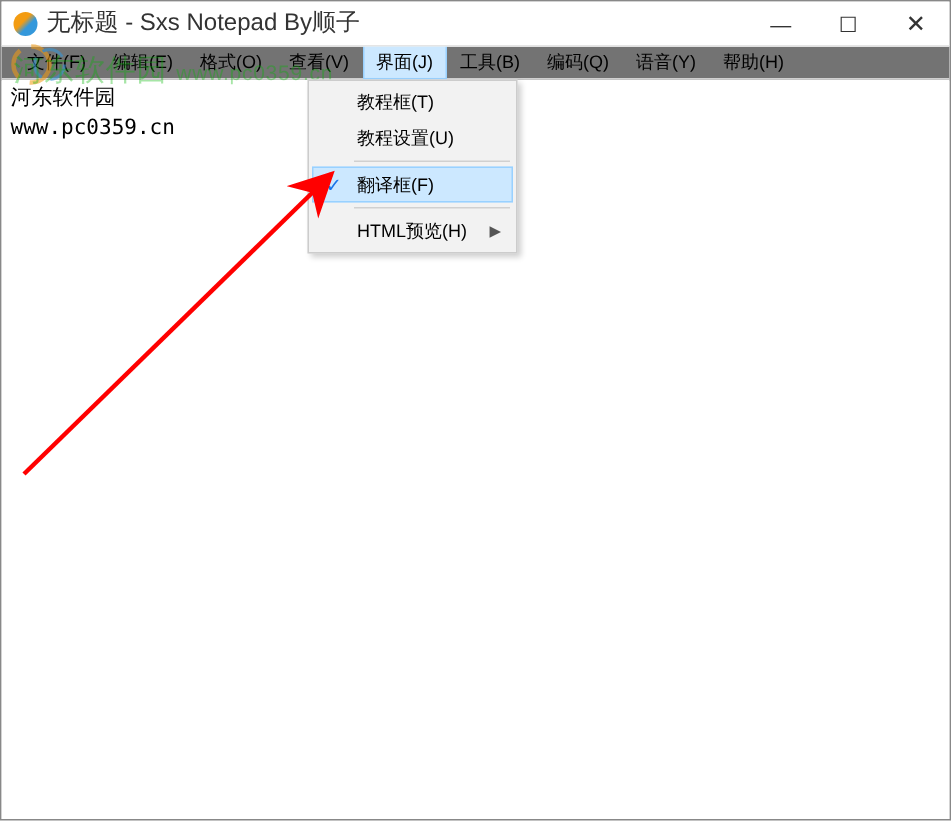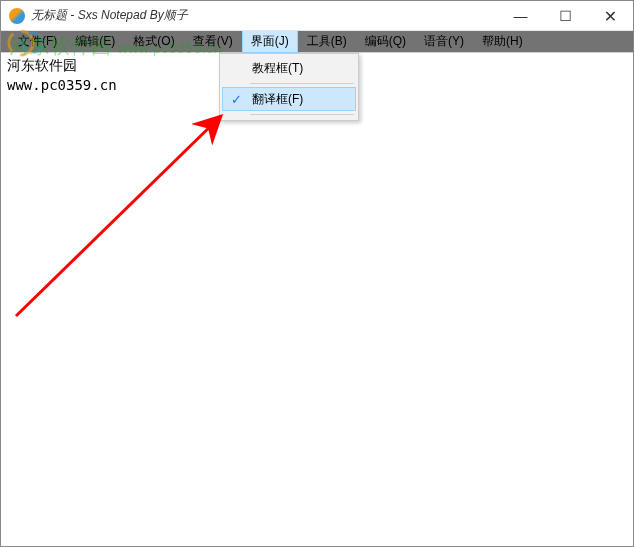--- a/index.html
+++ b/index.html
@@ -23,23 +23,22 @@
       border-bottom: 1px solid #e5e5e5;
     }
     .app-icon {
       width: 16px;
       height: 16px;
       margin-right: 6px;
       background: linear-gradient(135deg, #f39c12 40%, #3498db 60%);
       border-radius: 50%;
     }
     .title-text {
-      font-size: 12px;
+      font-size: 16px;
       color: #333;
-      font-style: italic;
     }
     .win-controls {
       position: absolute;
       right: 0;
       top: 0;
       display: flex;
       height: 30px;
     }
     .win-btn {
       width: 45px;
@@ -67,21 +66,21 @@
       cursor: default;
     }
     .menu-item.active {
       background: #cce8ff;
       border: 1px solid #99d1ff;
       padding: 2px 8px;
       text-align: right;
     }
     .dropdown {
       position: absolute;
-      left: 218px;
+      left: 204px;
       top: 52px;
       width: 140px;
       background: #f2f2f2;
       border: 1px solid #ccc;
       box-shadow: 2px 2px 4px rgba(0,0,0,0.2);
       z-index: 100;
       padding: 2px;
     }
     .dropdown-item {
       height: 24px;
@@ -194,26 +193,33 @@
 
 <div class="editor">
   <div class="editor-line">河东软件园</div>
   <div class="editor-line">www.pc0359.cn</div>
 </div>
 
 <div class="dropdown">
   <div class="dropdown-item">
     <span>教程框(T)</span>
   </div>
+  <div class="dropdown-item">
+    <span>教程设置(U)</span>
+  </div>
   <div class="dropdown-sep"></div>
   <div class="dropdown-item highlighted">
     <span class="check-mark">✓</span>
     <span>翻译框(F)</span>
   </div>
   <div class="dropdown-sep"></div>
+  <div class="dropdown-item">
+    <span>HTML预览(H)</span>
+    <span class="submenu-arrow">▶</span>
+  </div>
 </div>
 
 <svg class="arrow-svg" viewBox="0 0 240 260">
   <defs>
     <marker id="ah" markerWidth="12" markerHeight="12" refX="9" refY="5" orient="auto">
       <path d="M0,0 L10,5 L0,10 L3,5 Z" fill="#ff0000"></path>
     </marker>
   </defs>
   <line x1="5" y1="255" x2="210" y2="55" stroke="#ff0000" stroke-width="3" marker-end="url(#ah)"></line>
 </svg>

